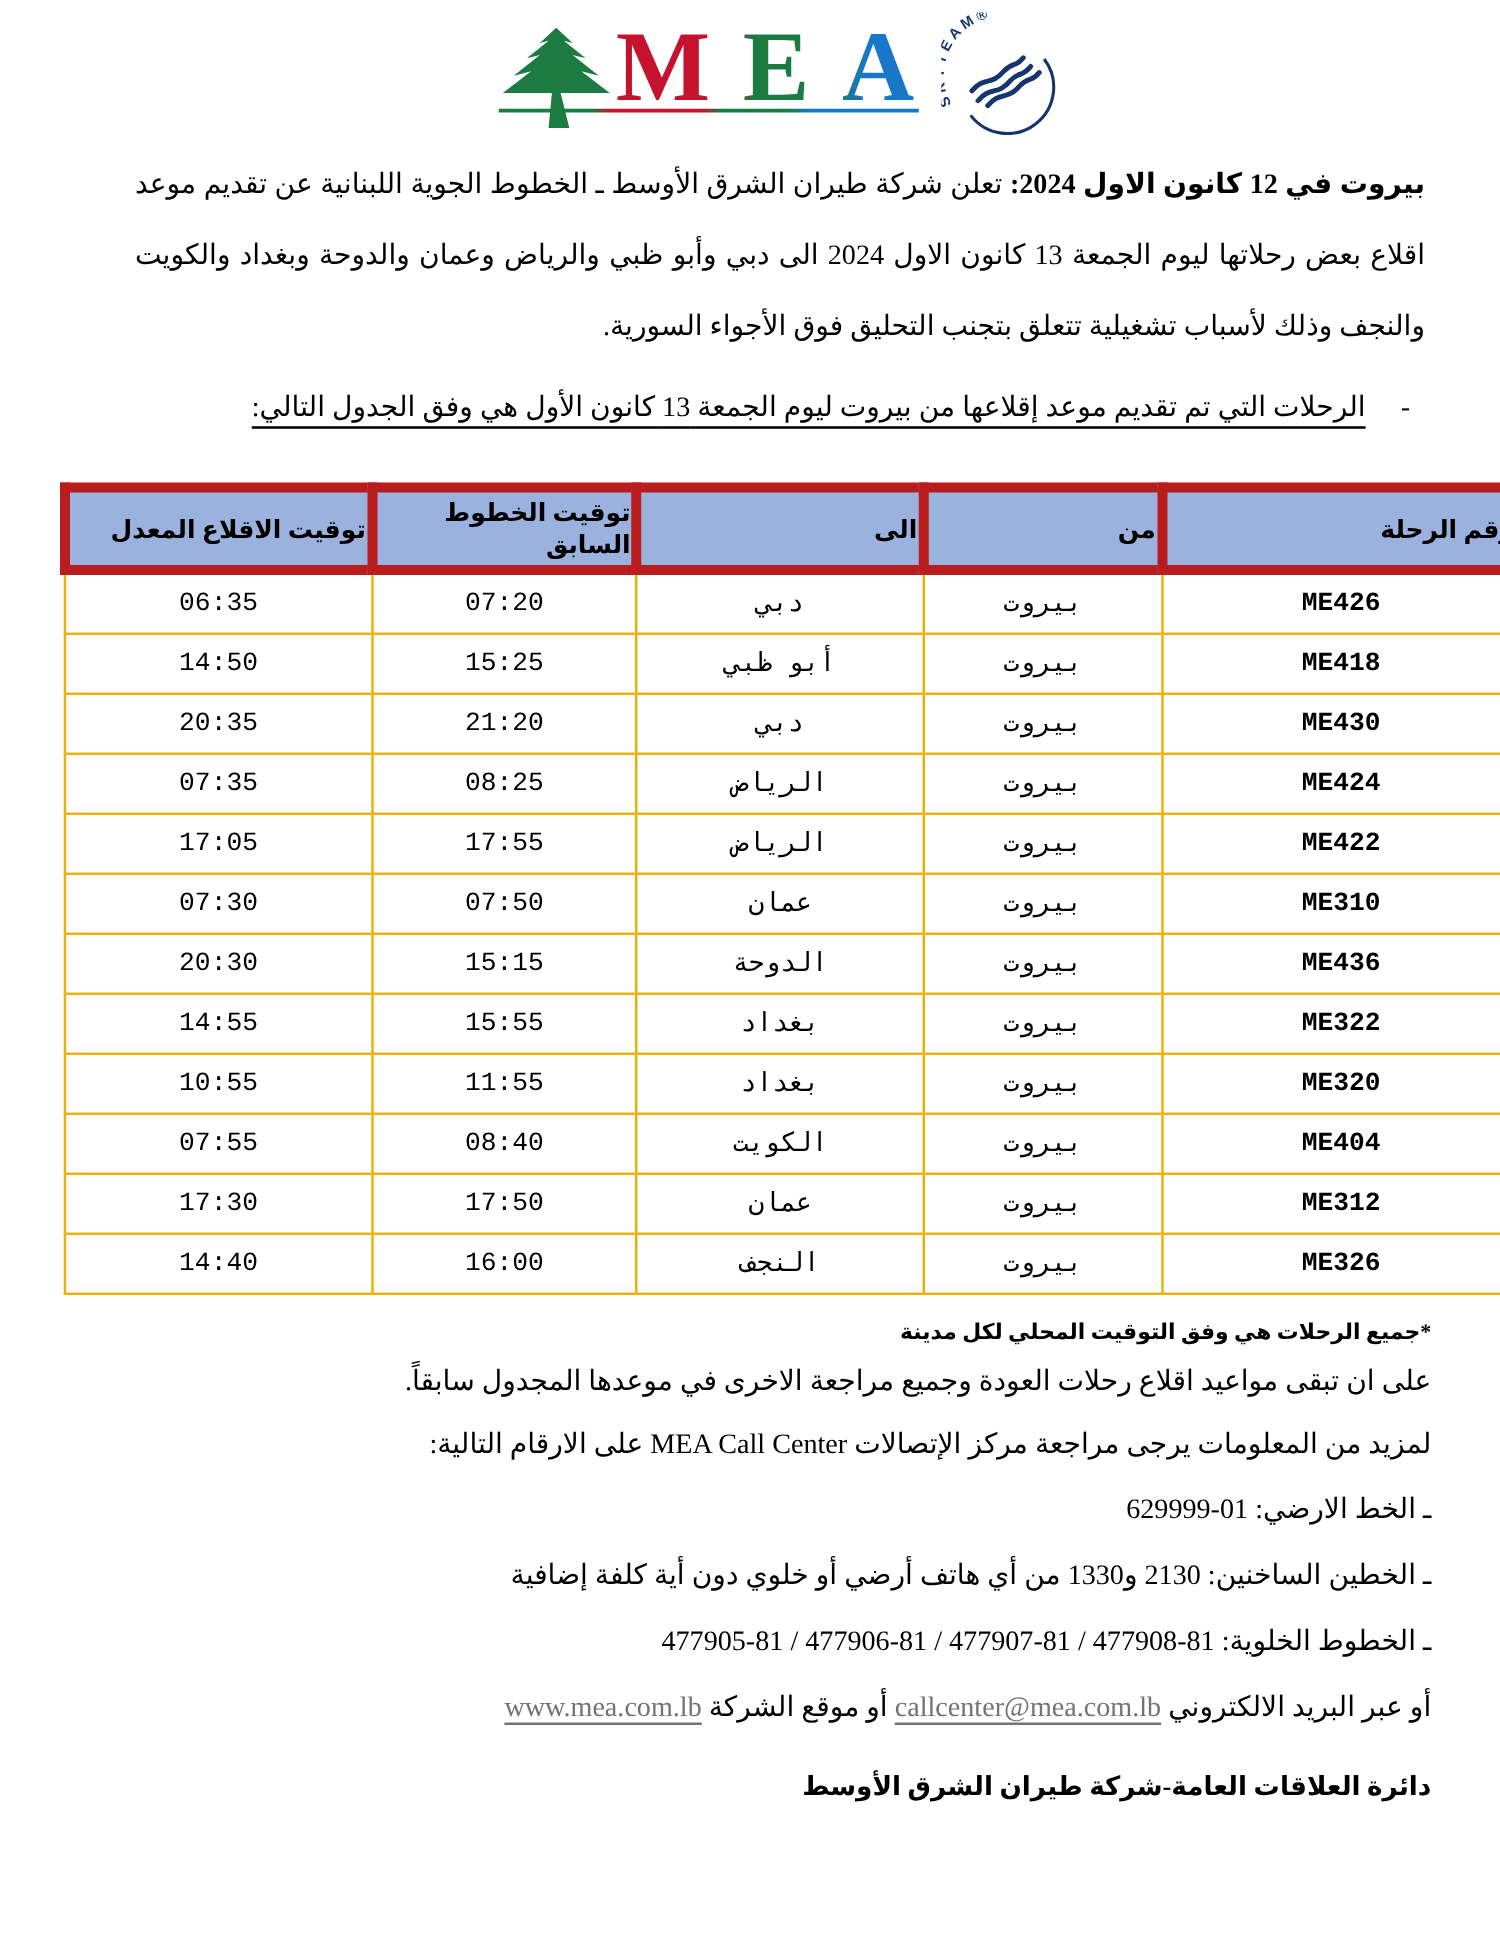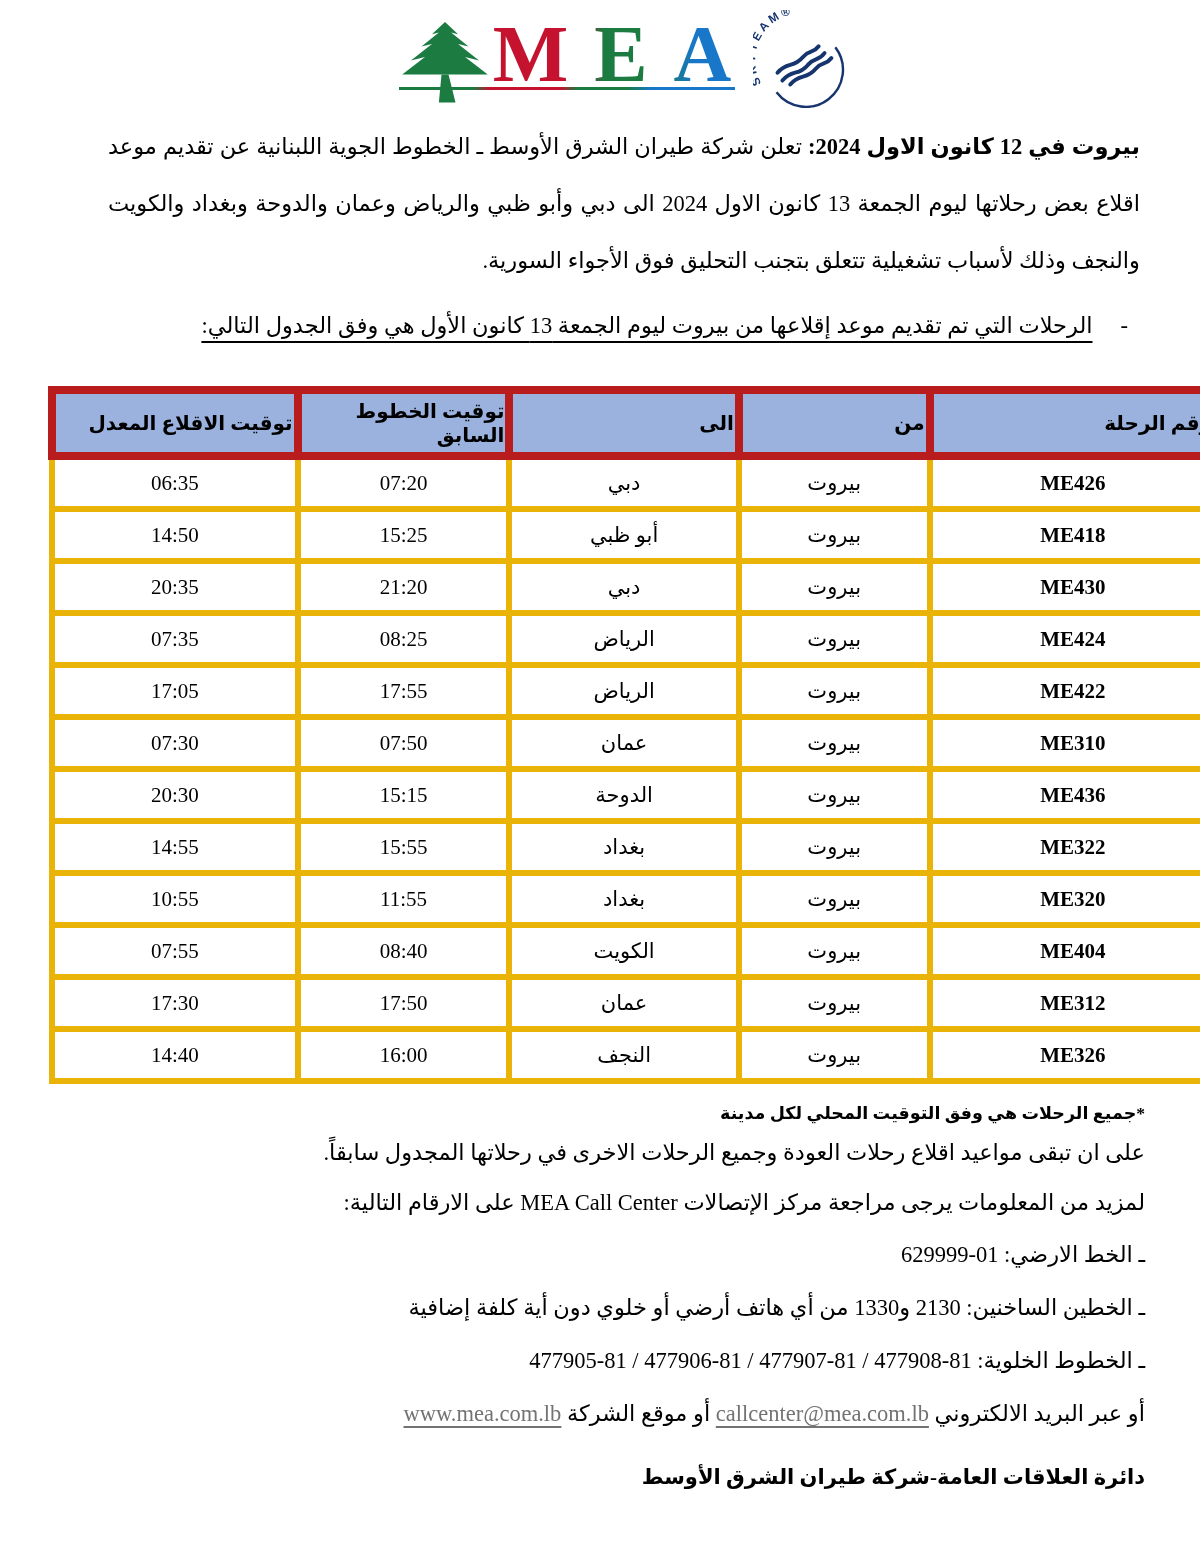--- a/index.html
+++ b/index.html
@@ -31,22 +31,22 @@
   .intro-para b{font-weight:bold;}
   .bullet-line{direction:rtl;display:flex;gap:28px;margin:8px 72px 0 60px;font-size:22.5px;line-height:57px;}
   .bullet-line .underlined{text-decoration:underline;text-underline-offset:8px;text-decoration-skip-ink:none;}
   
   .sched{width:1172px;margin:32px auto 0 auto;border-collapse:collapse;direction:rtl;table-layout:fixed;border:1px solid #a9c0e6;}
   .sched th{
     background:#9BB2DE;font-weight:bold;font-size:20px;height:56px;
     border:8px solid #b91c1c;text-align:right;vertical-align:middle;
   }
   .sched td{
-    border:6px solid #eab308;height:44px;text-align:center;vertical-align:middle;
-    font-size:21px;background:#fff;
+    border:2px solid #eab308;height:44px;text-align:center;vertical-align:middle;
+    font-size:21px;background:#fff;font-family:Liberation Mono, monospace;
   }
   .sched td.flight{font-weight:bold;}
   
   .note-star{direction:rtl;text-align:right;margin:14px 55px 0 55px;font-weight:bold;font-size:17.5px;line-height:30px;}
   .note{direction:rtl;text-align:right;margin:0 55px;font-size:22.5px;line-height:50px;}
   .contact-line{direction:rtl;text-align:right;margin:0 55px;font-size:22.5px;line-height:53px;}
   .links-line{direction:rtl;text-align:right;margin:0 55px;font-size:22.5px;line-height:53px;}
   .links-line a{color:#737373;text-decoration:underline;text-underline-offset:5px;text-align:right;}
   .footer-line{direction:rtl;text-align:right;margin:20px 55px 0 55px;font-weight:bold;font-size:21px;line-height:34px;}
 </style>
@@ -200,21 +200,21 @@
     <td class="flight">ME326</td>
     <td>بيروت</td>
     <td>النجف</td>
     <td>16:00</td>
     <td>14:40</td>
   </tr>
 </tbody>
   </table>
 
   <div class="note-star">*جميع الرحلات هي وفق التوقيت المحلي لكل مدينة</div>
-  <div class="note">على ان تبقى مواعيد اقلاع رحلات العودة وجميع الرحلات الاخرى في رحلاتها المجدول سابقاً.</div>
+  <div class="note">على ان تبقى مواعيد اقلاع رحلات العودة وجميع مراجعة الاخرى في موعدها المجدول سابقاً.</div>
   <div class="note">لمزيد من المعلومات يرجى مراجعة مركز الإتصالات MEA Call Center على الارقام التالية:</div>
 
   <div>
   <div class="contact-line">ـ الخط الارضي: 01-629999</div>
 
   <div class="contact-line">ـ الخطين الساخنين: 2130 و1330 من أي هاتف أرضي أو خلوي دون أية كلفة إضافية</div>
 
   <div class="contact-line">ـ الخطوط الخلوية: 81-477908 / 81-477907 / 81-477906 / 81-477905</div>
 </div>
 

